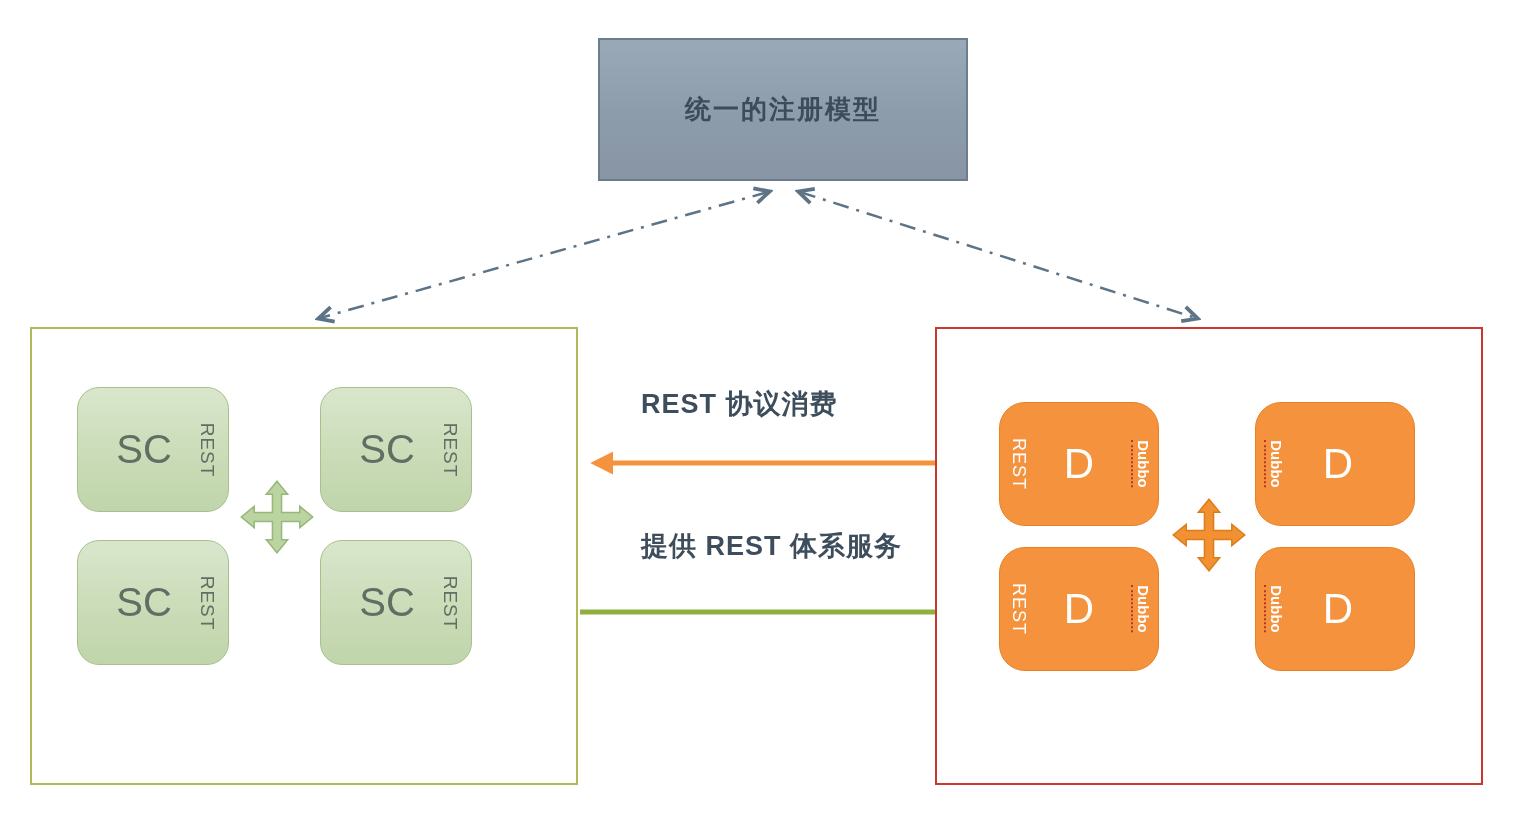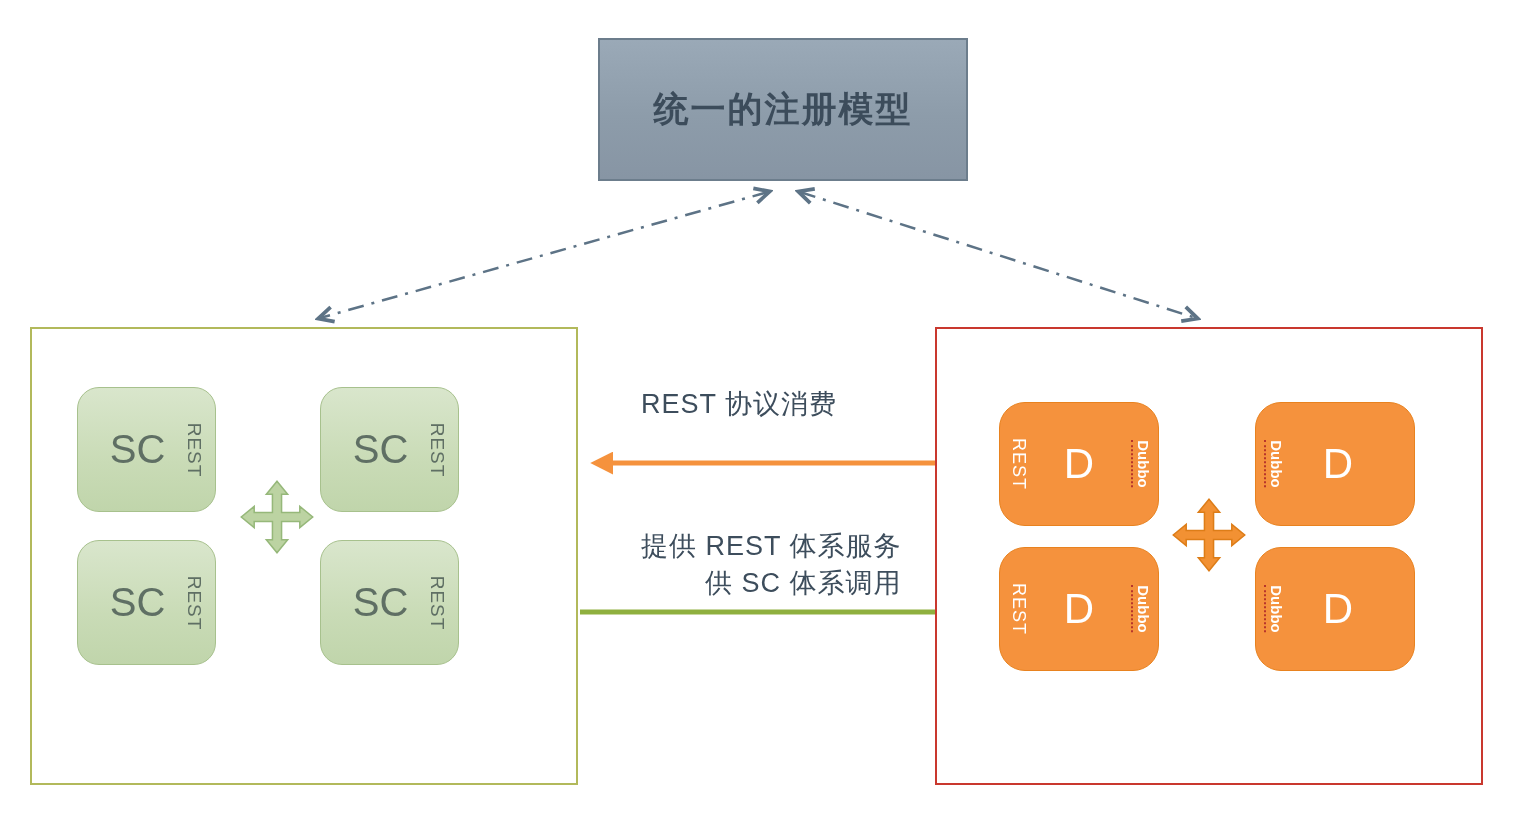--- a/index.html
+++ b/index.html
@@ -8,33 +8,33 @@
 
   
   .title-box{
     position:absolute;left:598px;top:38px;width:370px;height:143px;
     background:linear-gradient(180deg,#9aa9b7 0%,#8d9caa 55%,#8795a4 100%);
     border:2px solid #6c7d8c;
     display:flex;align-items:center;justify-content:center;
     box-sizing:border-box;
   }
   .title-box .title-text{
-    font-size:35px;font-weight:bold;color:#3c4c5b;letter-spacing:2px;
+    font-size:26px;font-weight:bold;color:#3c4c5b;letter-spacing:2px;
   }
 
   
   #overlay{position:absolute;left:0;top:0;width:1538px;height:838px;pointer-events:none;}
 
   
   .left-panel{
     position:absolute;left:30px;top:327px;width:548px;height:458px;
     border:2px solid #b2b95b;background:#ffffff;box-sizing:border-box;
   }
   .sc-node{
-    position:absolute;width:139px;height:125px;border-radius:22px;
+    position:absolute;width:152px;height:125px;border-radius:22px;
     background:linear-gradient(180deg,#d9e6cc 0%,#c9dbb6 60%,#c0d5ab 100%);
     border:1px solid #a7c18d;box-sizing:border-box;
     display:flex;align-items:center;justify-content:center;
   }
   .sc-label{font-size:40px;color:#5f6f64;margin-right:18px;}
   .sc-rest{
     position:absolute;right:10px;top:50%;transform:translateY(-50%);
     writing-mode:vertical-rl;font-size:19px;color:#5f6f64;letter-spacing:1px;
   }
   .cross-icon{position:absolute;}
@@ -57,22 +57,22 @@
   .d-brand{
     position:absolute;right:6px;top:50%;transform:translateY(-50%);
     writing-mode:vertical-rl;font-size:15px;font-weight:bold;color:#ffffff;
     border-left:2px dotted #b8352b;padding-left:2px;
   }
   .d-node.brand-left .d-brand{right:auto;left:8px;}
   .d-node.brand-left .d-label{margin-left:6px;}
 
   
   .flow-label{
-    position:absolute;color:#3d4d5c;font-size:27px;font-weight:400;
-    line-height:37px;letter-spacing:1px;white-space:nowrap;text-align:right;
+    position:absolute;color:#3d4d5c;font-size:27px;font-weight:700;
+    line-height:37px;letter-spacing:1px;white-space:nowrap;
   }
 </style>
 </head>
 <body>
 
 <div id="stage">
 
   <svg id="overlay" width="1538" height="838" viewBox="0 0 1538 838">
     <defs>
       <marker id="chev" viewBox="0 0 12 12" refX="9" refY="6" markerWidth="9" markerHeight="9" orient="auto-start-reverse">
@@ -145,16 +145,15 @@
     <svg class="cross-icon" style="left:234px;top:168px" width="76" height="76" viewBox="0 0 100 100">
       <path d="M50 3 L64 20 L56 20 L56 44 L80 44 L80 36 L97 50 L80 64 L80 56 L56 56 L56 80 L64 80 L50 97 L36 80 L44 80 L44 56 L20 56 L20 64 L3 50 L20 36 L20 44 L44 44 L44 20 L36 20 Z" fill="#f29133" stroke="#dd7d18" stroke-width="2"></path>
     </svg>
   </div>
 
   <div class="flow-label" style="left:641px;top:386px">
     <div>REST 协议消费</div>
   </div>
   <div class="flow-label" style="left:641px;top:528px">
     <div>提供 REST 体系服务</div>
-    <div>供 SC 体系调用</div>
   </div>
 
 </div>
 
 </body></html>

